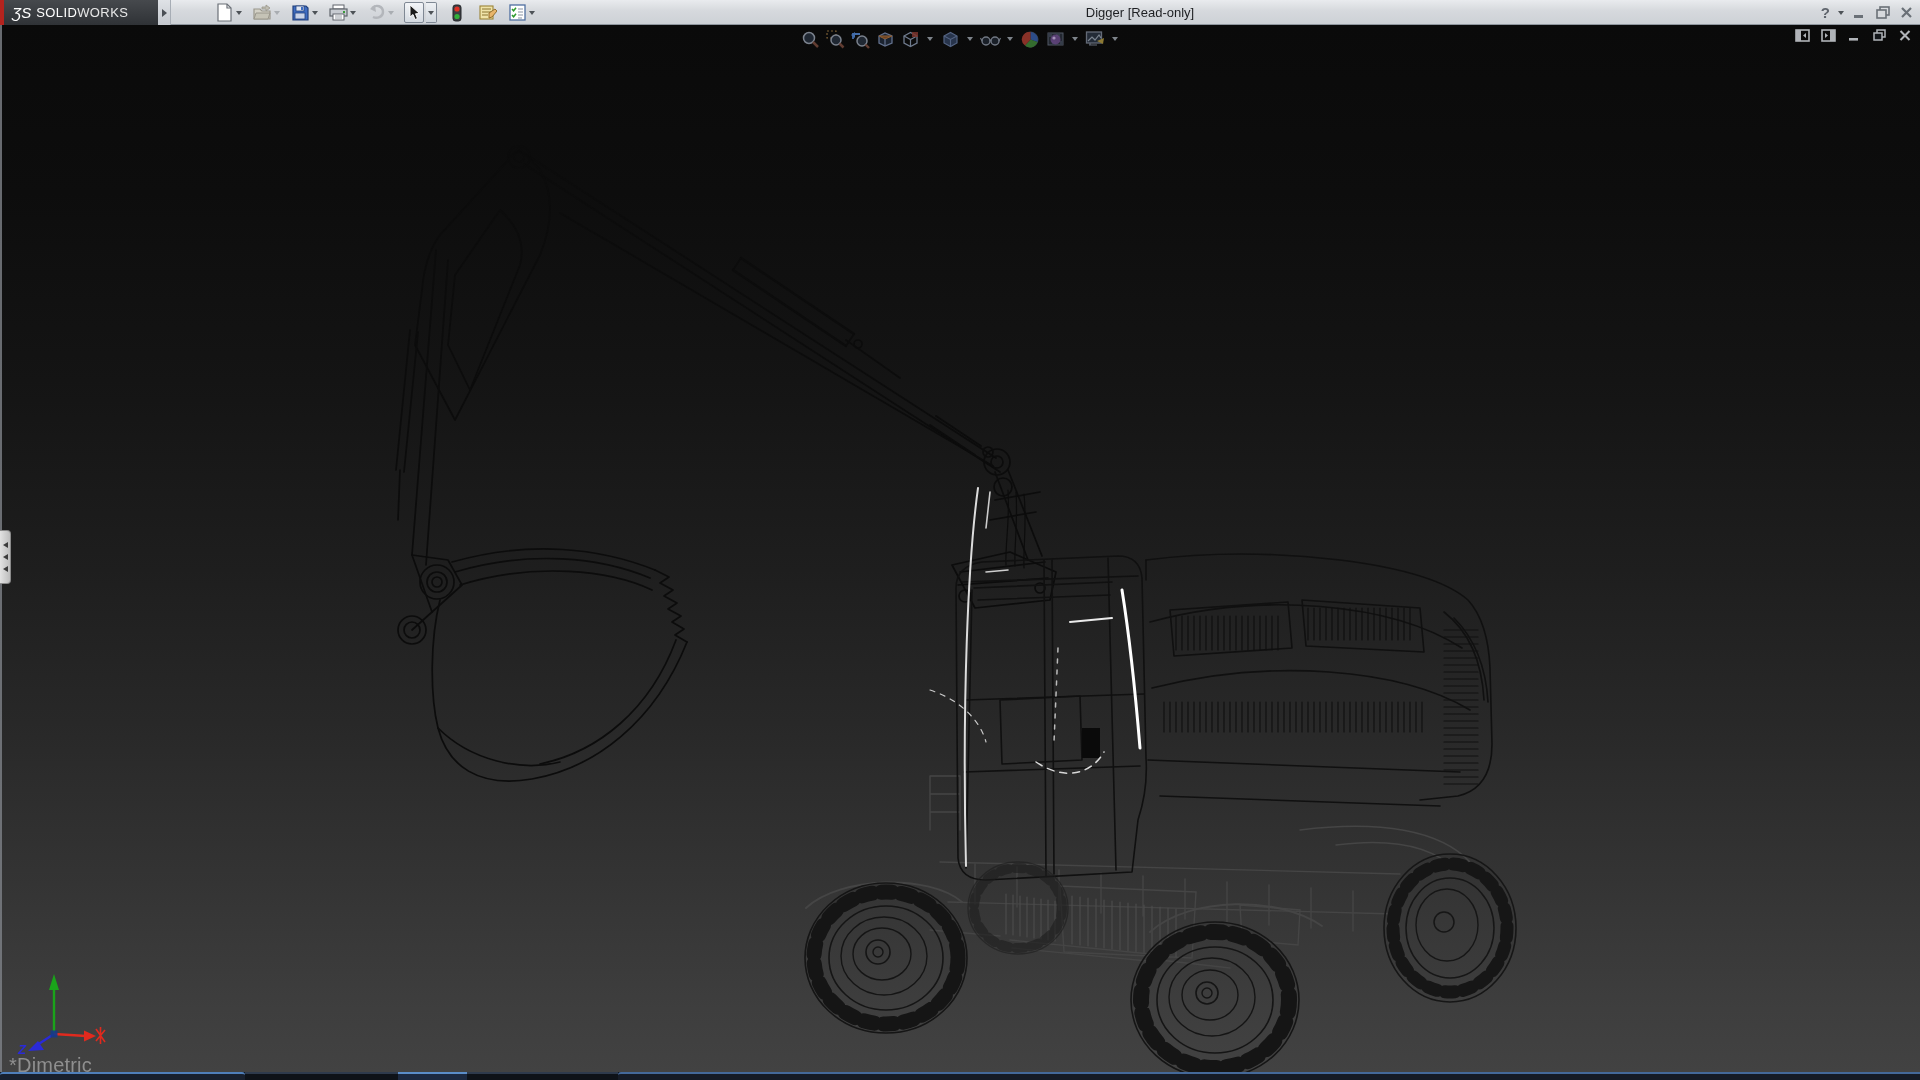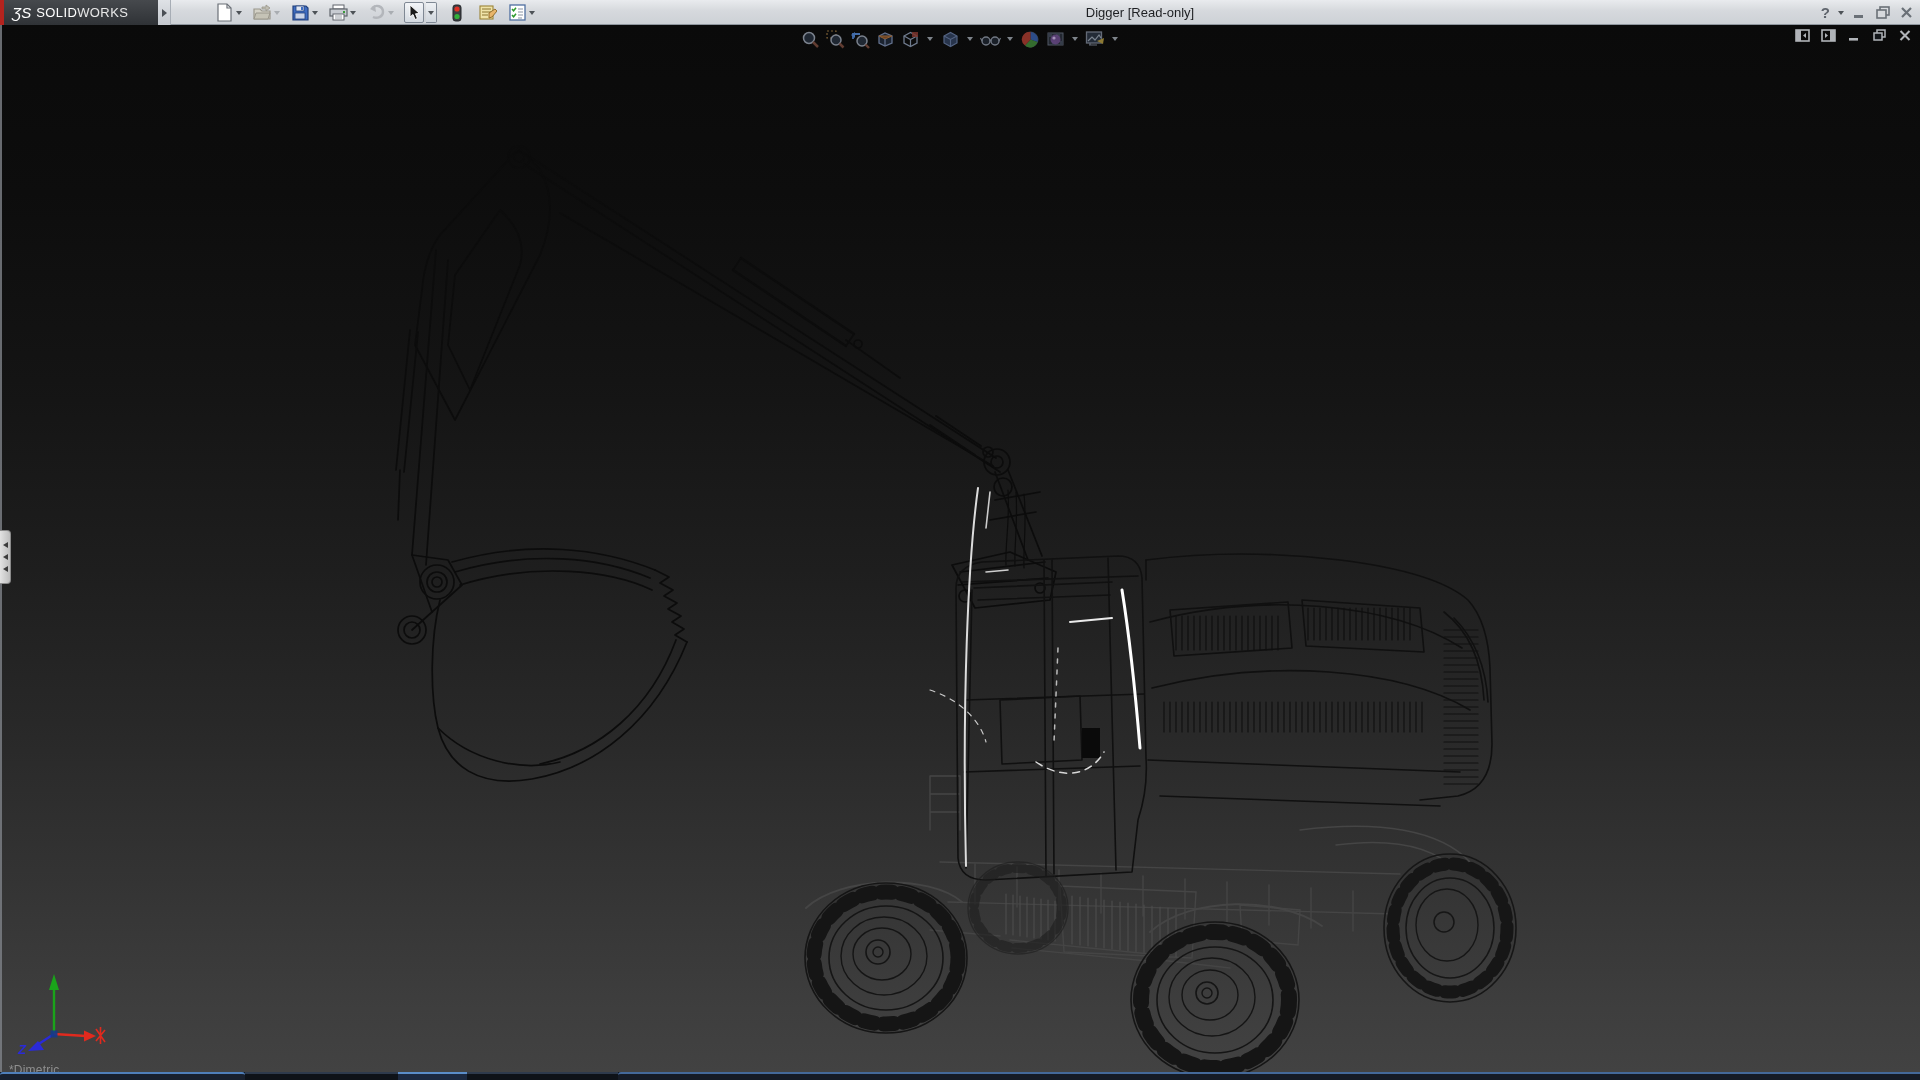--- a/index.html
+++ b/index.html
@@ -67,21 +67,21 @@
     margin:0 3px; cursor:pointer; }
 
   .doc-controls { position:absolute; top:4px; right:8px; display:flex;
     align-items:center; gap:11px; }
   .doc-controls .tc-glyph { opacity:.9; }
 
   .model-svg { position:absolute; inset:0; width:100%; height:100%; }
 
   .triad { position:absolute; left:16px; bottom:16px; }
   .view-name { position:absolute; left:9px; bottom:-5px; color:#8f8f8f;
-    font-size:12px; letter-spacing:.2px; }
+    font-size:20px; letter-spacing:.2px; }
 
   
   .taskbar { position:absolute; bottom:0; left:0; width:1920px; height:8px; background:#0e1218; z-index:40; }
   .tb-seg { position:absolute; top:0; height:8px; }
 </style>
 </head>
 <body>
 
 <div class="titlebar">
 

